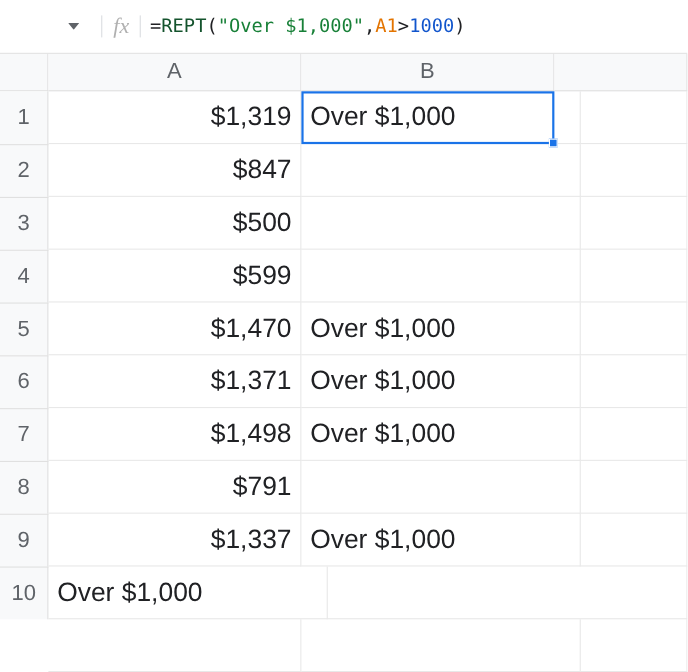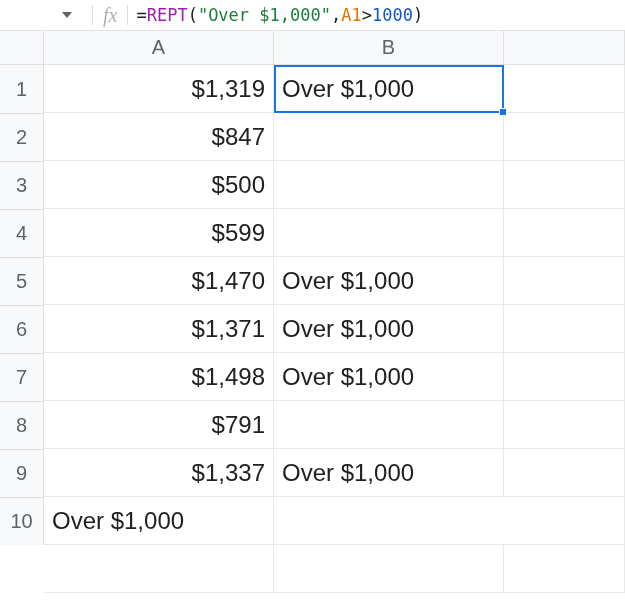--- a/index.html
+++ b/index.html
@@ -7,21 +7,21 @@
       font-family: Arial, sans-serif;
       background: #fff;
       width: 625px;
       height: 611px;
       overflow: hidden;
       position: relative;
     }
     .formula-bar {
       display: flex;
       align-items: center;
-      height: 31px;
+      height: 49px;
       border-bottom: 1px solid #e0e0e0;
       padding-left: 60px;
     }
     .name-box-dropdown {
       width: 14px;
       height: 14px;
       display: flex;
       align-items: center;
       justify-content: center;
       color: #5f6368;
@@ -50,21 +50,21 @@
     }
     .formula-input {
       font-family: "Consolas","Menlo","Monaco",monospace;
       font-size: 17px;
       color: #202124;
       display: flex;
       align-items: center;
       white-space: pre;
     }
     .tok-eq { color: #202124; }
-    .tok-fn { color: #a21caf; }
+    .tok-fn { color: #14532d; }
     .tok-paren { color: #202124; }
     .tok-str { color: #188038; }
     .tok-ref { color: #e37400; }
     .tok-num { color: #1155cc; }
     .tok-op { color: #202124; }
 
     .sheet {
       position: relative;
     }
     .corner-box {
@@ -130,21 +130,21 @@
       border-bottom: 1px solid #e8e8e8;
       padding: 0 8px;
       display: flex;
       align-items: center;
       font-size: 24px;
       color: #202124;
       overflow: hidden;
       white-space: nowrap;
     }
     .cell.colA { width: 230px; justify-content: flex-end; }
-    .cell.colB { width: 230px; justify-content: flex-start; }
+    .cell.colB { width: 254px; justify-content: flex-start; }
     .cell.colC { flex: 1; }
 
     .selection {
       position: absolute;
       top: 34px;
       border: 2px solid #1a73e8;
       pointer-events: none;
       z-index: 10;
     }
     .selection .handle {

